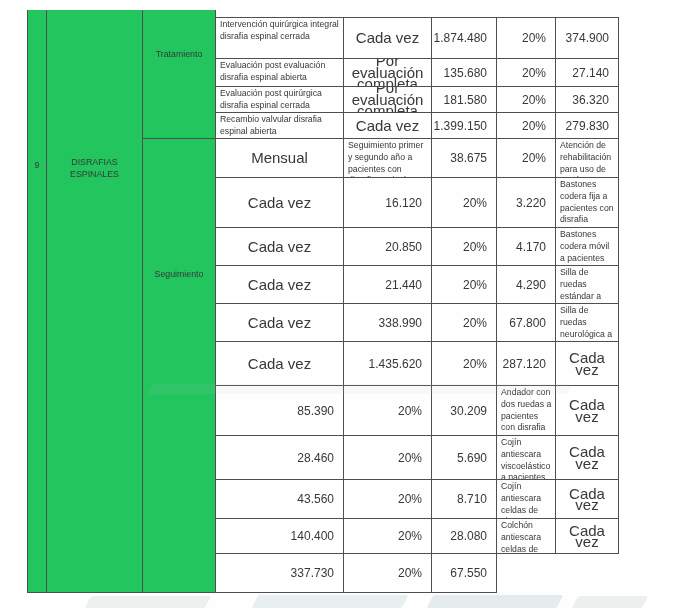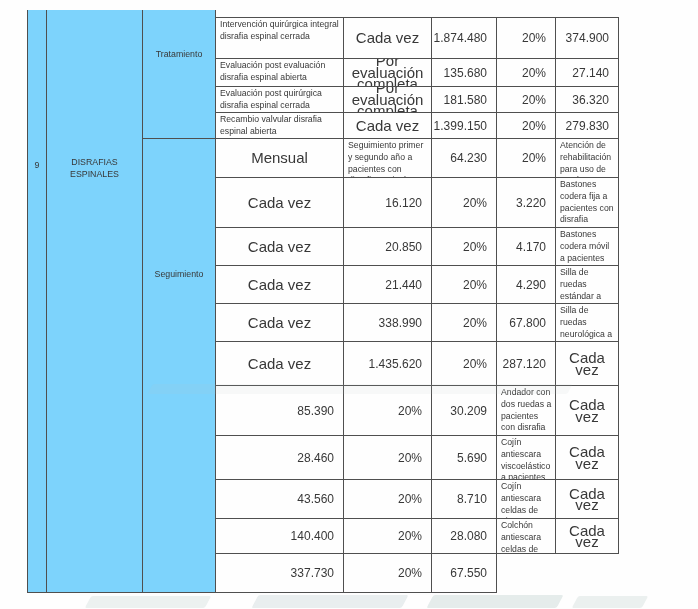--- a/index.html
+++ b/index.html
@@ -1,20 +1,20 @@
 <!DOCTYPE html>
 <html><head>
 <meta charset="utf-8">
 <style>
   html,body{margin:0;padding:0;background:#e8e8e8;}
   #page{position:relative;width:698px;height:609px;background:#fefefe;overflow:hidden;
         font-family:"Liberation Sans","DejaVu Sans",sans-serif;color:#383838;}
   
   .colbox{position:absolute;top:10px;height:583px;box-sizing:border-box;
-          border-bottom:1px solid #4f4f4f;background:#7dd3fc;}
+          border-bottom:1px solid #4f4f4f;background:#22c55e;}
   #col-num{left:27px;width:20px;border-left:1px solid #4f4f4f;border-right:1px solid #4f4f4f;}
   #col-cat{left:47px;width:96px;border-right:1px solid #4f4f4f;}
   #col-grp{left:143px;width:73px;border-right:1px solid #4f4f4f;}
   .vlabel{display:block;text-align:center;font-size:8.8px;line-height:12px;}
   #col-num .vlabel{padding-top:149px;}
   #col-cat .vlabel{padding-top:146px;padding-left:6px;padding-right:6px;}
   .grp-sec{box-sizing:border-box;width:100%;}
   #grp-trat{height:129px;border-bottom:1px solid #4f4f4f;}
   #grp-trat .vlabel{padding-top:38px;}
   #grp-seg{height:454px;}
@@ -80,21 +80,21 @@
     <div class="cell c-cop">36.320</div>
 
     <div class="cell c-desc">Recambio valvular disrafia espinal abierta</div>
     <div class="cell c-freq">Cada vez</div>
     <div class="cell c-num">1.399.150</div>
     <div class="cell c-pct">20%</div>
     <div class="cell c-cop">279.830</div>
 
     <div class="cell c-freq">Mensual</div>
     <div class="cell c-desc">Seguimiento primer y segundo año a pacientes con disrafia espinal abierta</div>
-    <div class="cell c-num">64.230</div>
+    <div class="cell c-num">38.675</div>
     <div class="cell c-pct">20%</div>
 
     <div class="cell c-desc">Atención de rehabilitación para uso de ayudas técnicas a pacientes con disrafia espinal abierta</div>
     <div class="cell c-freq">Cada vez</div>
     <div class="cell c-num">16.120</div>
     <div class="cell c-pct">20%</div>
     <div class="cell c-cop">3.220</div>
 
     <div class="cell c-desc">Bastones codera fija a pacientes con disrafia espinal abierta</div>
     <div class="cell c-freq">Cada vez</div>

